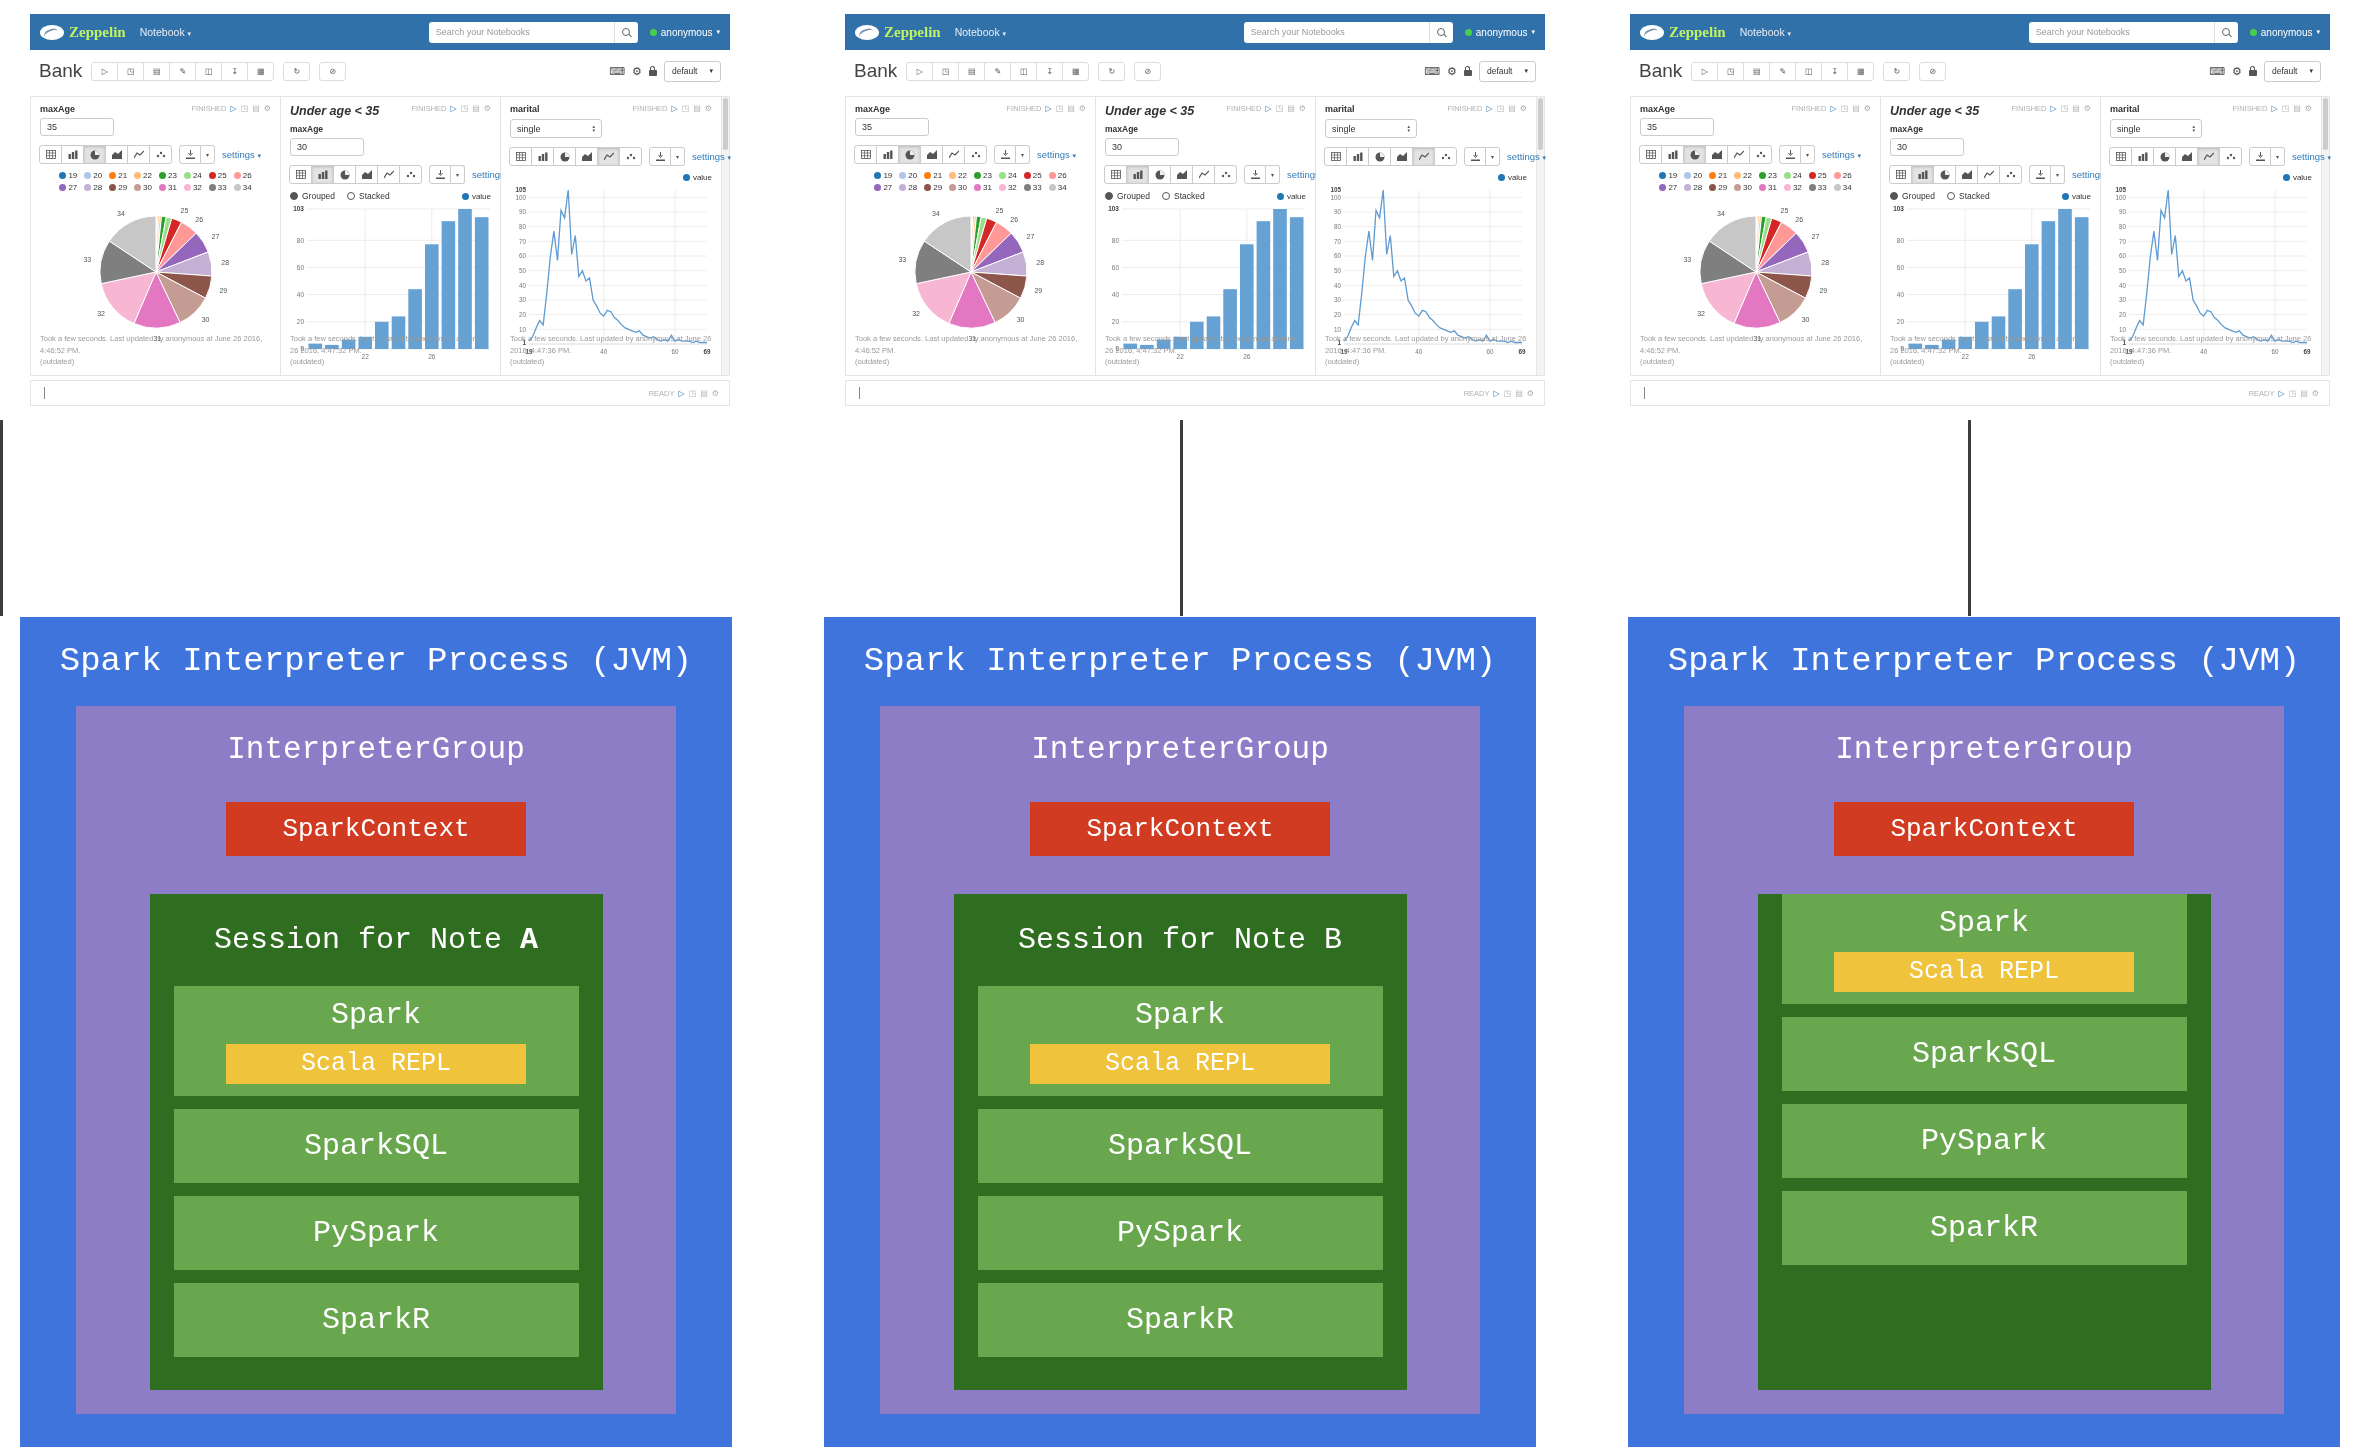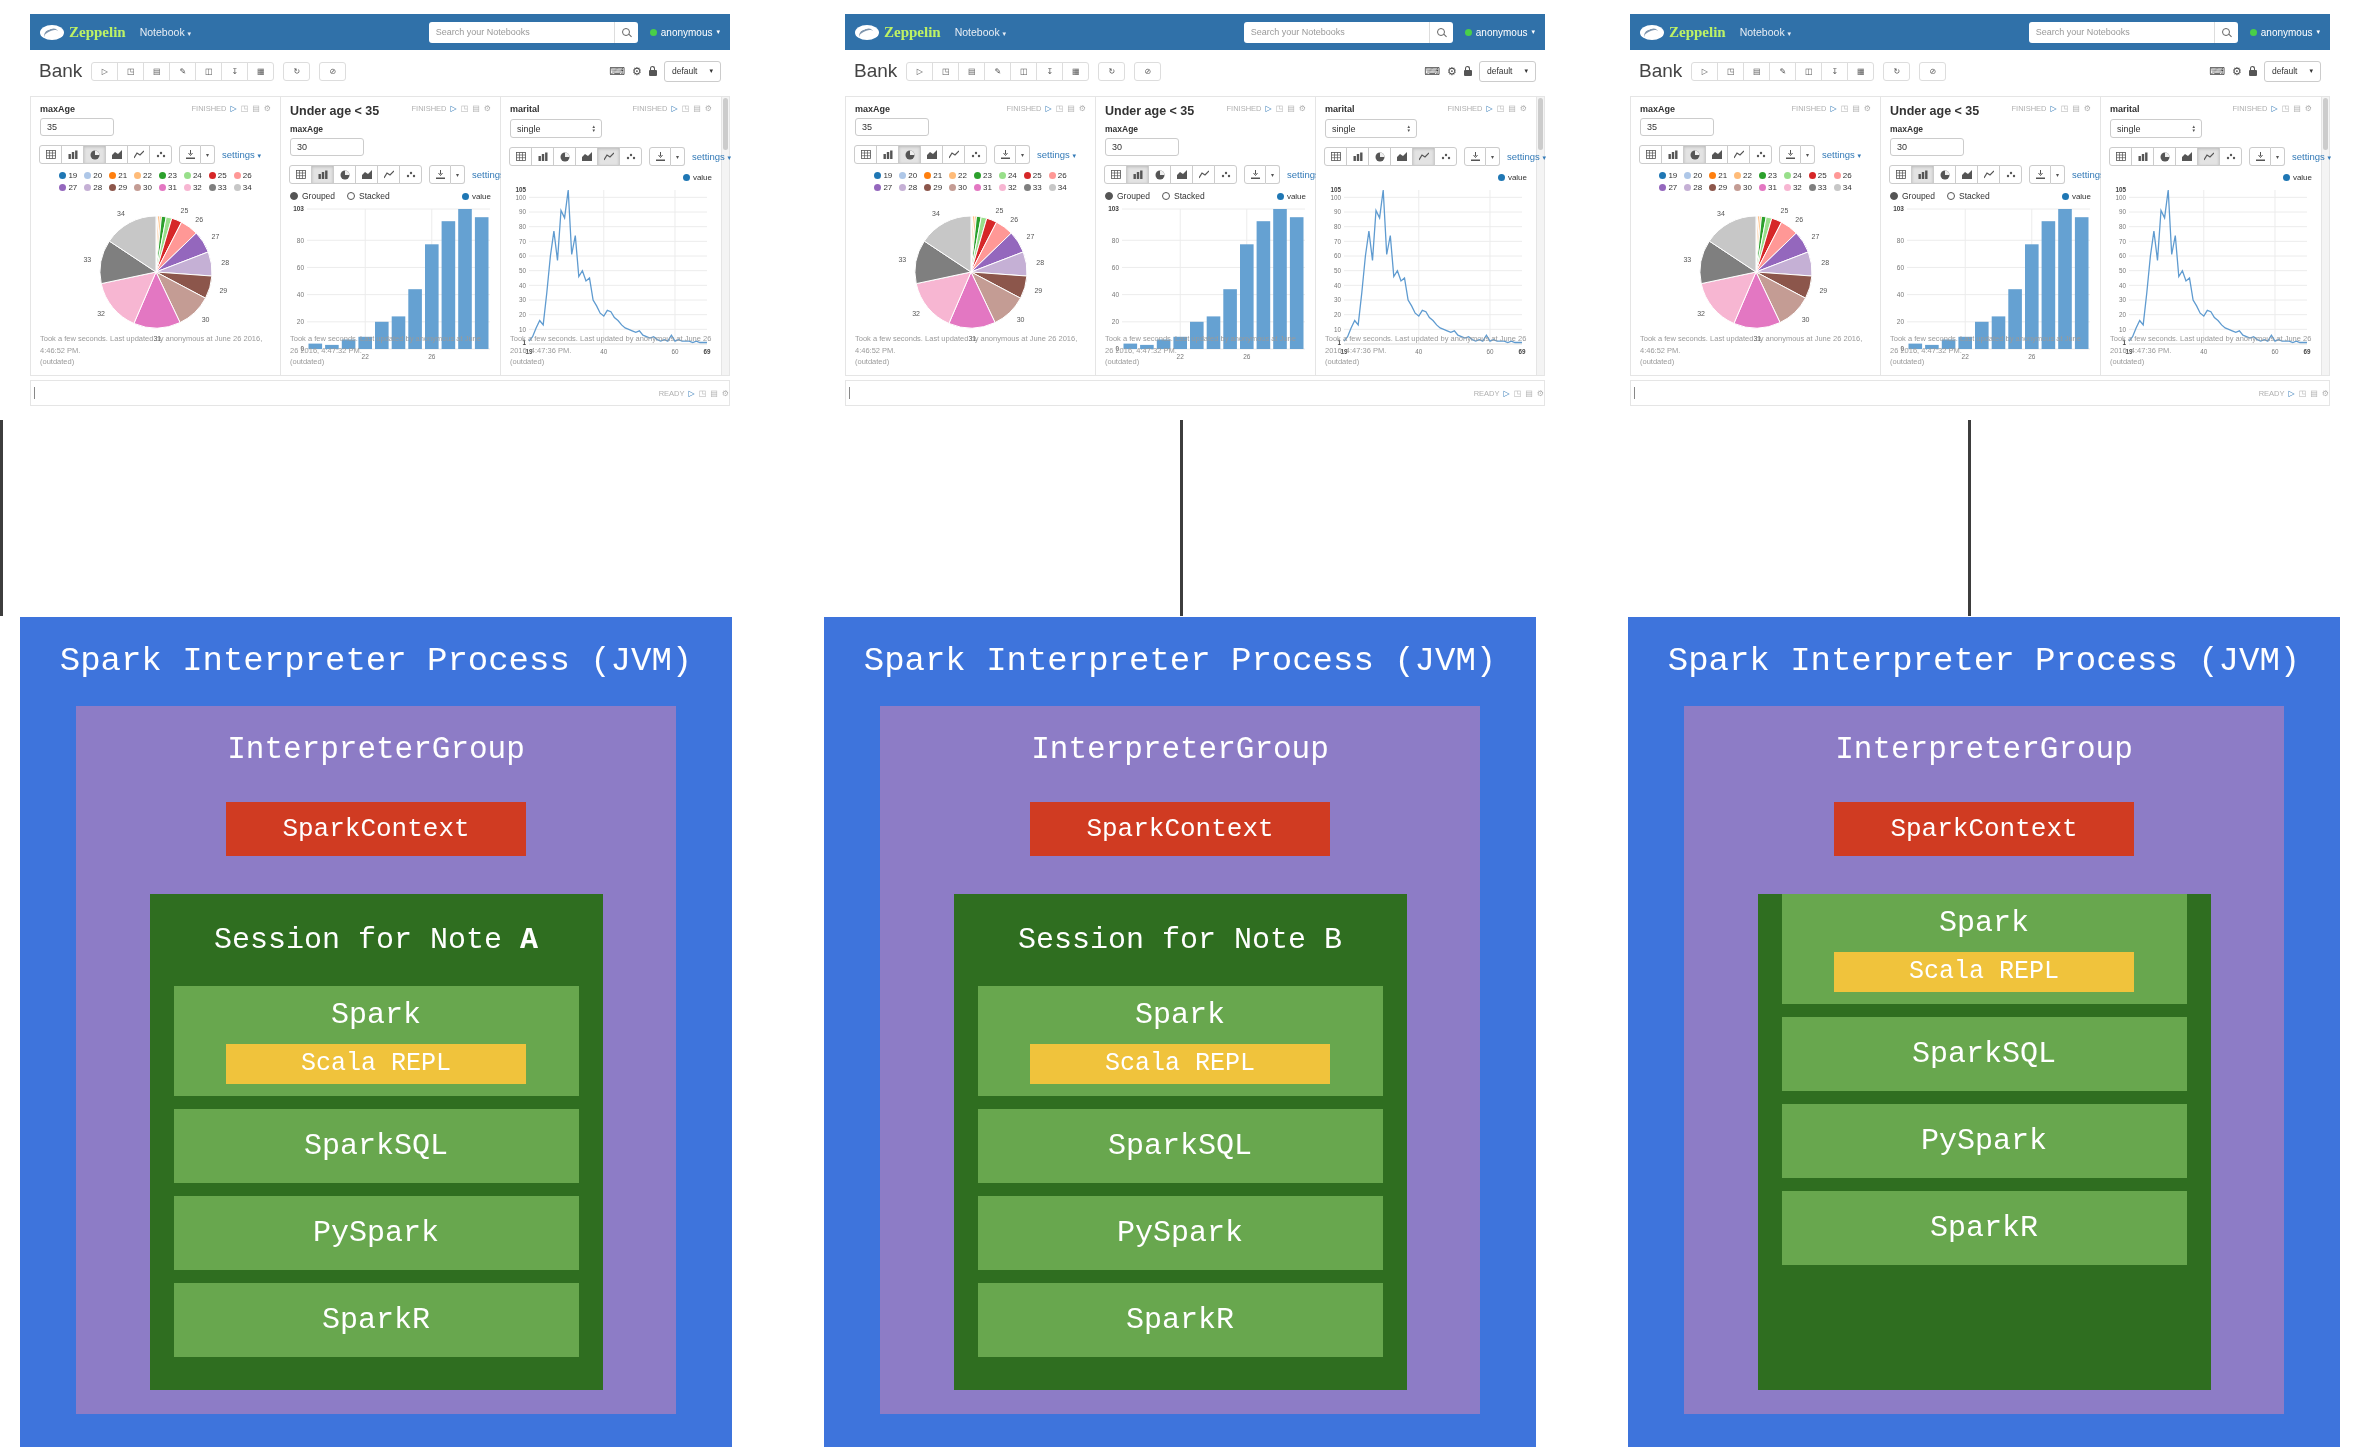--- a/index.html
+++ b/index.html
@@ -46,21 +46,21 @@
 
   .paras{position:absolute;top:82px;left:0;right:0;height:280px;display:flex;
     border:1px solid #e5e5e5;background:#fff;box-sizing:border-box;}
   .card{position:relative;border-right:1px solid #e5e5e5;padding:7px 9px;box-sizing:border-box;background:#fff;}
   .c1{width:250px}.c2{width:220px}.c3{width:221px}
   .scrollstrip{width:8px;background:#f4f4f4;}
   .scrollthumb{height:52px;background:#cccccc;margin:1px;border-radius:3px;}
 
   .phead{display:flex;justify-content:space-between;align-items:flex-start;}
   .ptitle{font-size:9px;font-weight:bold;color:#333;}
-  .c2 .ptitle{font-size:12.5px;color:#333;}
+  .c2 .ptitle{font-size:12.5px;color:#333;font-style:italic;}
   .pstat{font-size:7.5px;color:#b0b0b0;display:flex;gap:4px;align-items:center;white-space:nowrap;}
   .pstat .blue{color:#337ab7;}
   .picon{font-size:8px;}
 
   .flabel{font-size:8.5px;font-weight:bold;color:#333;margin-top:6px;}
   .pinput{margin-top:4px;width:74px;height:18px;border:1px solid #ccc;border-radius:3px;font-size:9px;
     color:#333;padding:0 6px;box-sizing:border-box;display:flex;align-items:center;background:#fff;}
   .pselect{margin-top:5px;width:92px;height:19px;border:1px solid #ccc;border-radius:3px;font-size:9px;
     color:#333;padding:0 5px 0 6px;box-sizing:border-box;display:flex;align-items:center;
     justify-content:space-between;background:#fff;cursor:pointer;gap:36px;}
@@ -87,21 +87,21 @@
   .radio-row{display:flex;align-items:center;margin-top:7px;font-size:8.5px;color:#333;gap:4px;}
   .radio{width:8px;height:8px;border-radius:50%;border:1px solid #555;box-sizing:border-box;display:inline-block;}
   .radio.on{background:#555;}
   .vlegend{margin-left:auto;display:flex;align-items:center;gap:3px;font-size:8px;color:#333;cursor:pointer;}
   .vlegend-row{display:flex;margin-top:7px;}
 
   .chartsvg{display:block;margin-top:2px;}
   .ptook{position:absolute;bottom:7px;left:9px;right:9px;font-size:7.5px;color:#9a9a9a;line-height:1.55;}
 
   .ready{position:absolute;top:366px;left:0;right:0;height:26px;border:1px solid #e5e5e5;
-    display:flex;align-items:center;padding:0 0;background:#fff;box-sizing:border-box;cursor:text;}
+    display:flex;align-items:center;padding:0 10px;background:#fff;box-sizing:border-box;cursor:text;}
   .tcursor{width:1px;height:12px;background:#888;margin-left:3px;}
   .ready .pstat{margin-left:auto;}
 
   
   .connector{position:absolute;top:420px;width:3px;height:196px;background:#3d3d3d;}
   .connector:nth-of-type(1){left:366px}.connector:nth-of-type(2){left:1180px}.connector:nth-of-type(3){left:1968px}
 
   
   .jvm-box{position:absolute;top:617px;width:712px;height:830px;color:#fff;font-family:Liberation Mono, monospace;}
   .jvm-box:nth-of-type(1){left:20px}.jvm-box:nth-of-type(2){left:824px}.jvm-box:nth-of-type(3){left:1628px}

